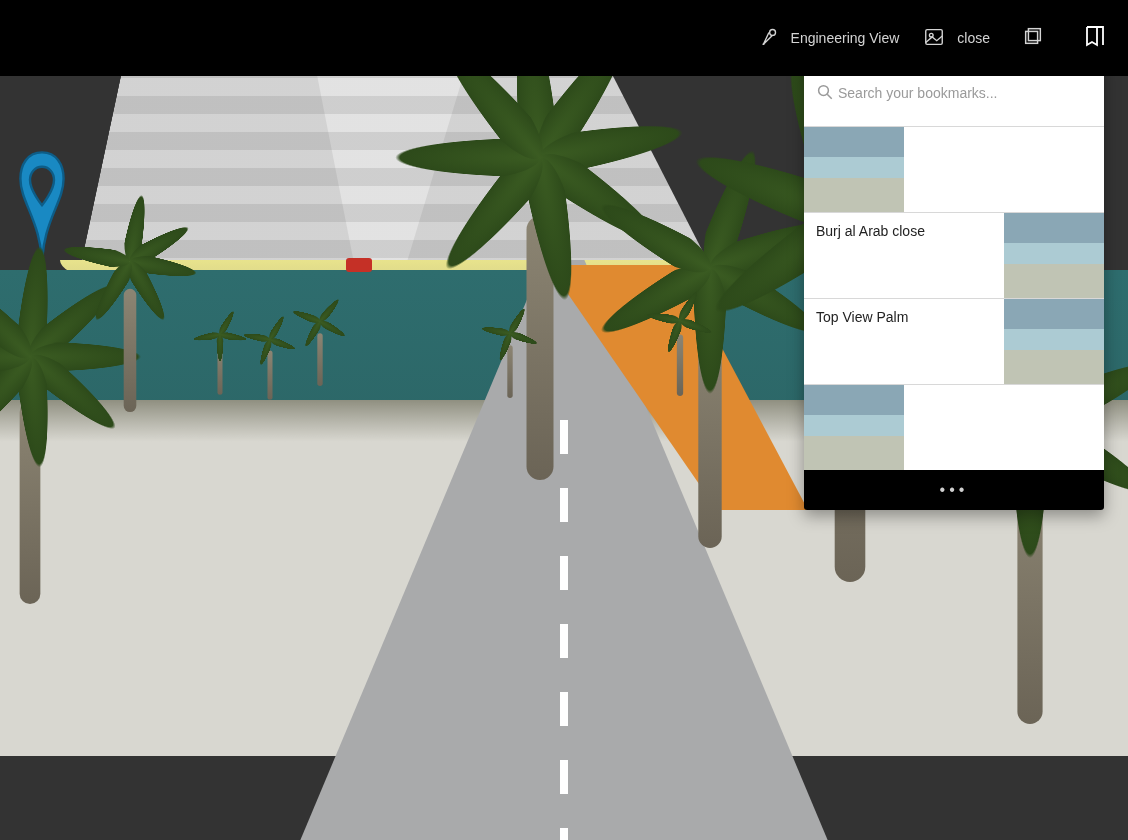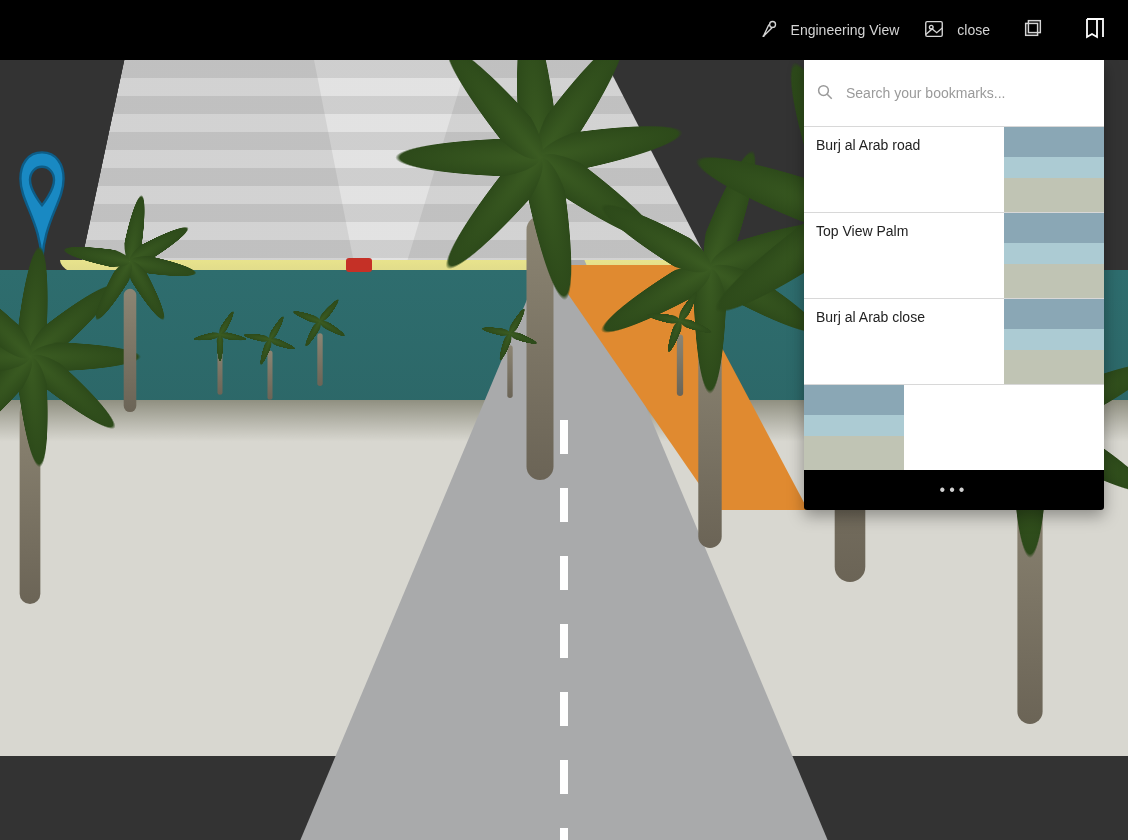--- a/index.html
+++ b/index.html
@@ -18,21 +18,21 @@
     --muted:#9a9a9a;
   }
   html,body{margin:0;padding:0;width:1128px;height:840px;overflow:hidden;
     font-family:"Segoe UI",Arial,Helvetica,sans-serif;background:#000;}
   .stage{position:relative;width:1128px;height:840px;overflow:hidden;}
 
   
   .header{position:absolute;top:0;left:0;right:0;height:60px;
     background:var(--header-bg);color:var(--header-fg);
     display:flex;align-items:center;justify-content:flex-end;
-    padding:0 14px;gap:24px;z-index:50;}
+    padding:8px 14px;gap:24px;z-index:50;}
   .hdr-group{display:flex;align-items:center;gap:12px;color:var(--header-fg);
     font-size:14px;cursor:pointer;}
   .hdr-group svg{fill:none;stroke:var(--header-fg);stroke-width:1.5;flex:0 0 auto;}
   .hdr-icon-btn{display:flex;align-items:center;justify-content:center;
     width:38px;height:38px;cursor:pointer;position:relative;}
 
   
   .scene{position:absolute;inset:0;z-index:0;overflow:hidden;}
   .sky{position:absolute;inset:0;background:var(--sky);}
   .water{position:absolute;left:0;right:0;top:270px;height:330px;
@@ -75,21 +75,21 @@
   .car{position:absolute;left:346px;top:258px;width:26px;height:14px;
     background:#c53026;border-radius:3px;}
 
   
   .panel{position:absolute;top:60px;right:24px;width:300px;z-index:40;
     box-shadow:0 6px 16px rgba(0,0,0,.35);font-size:14px;color:#222;
     border-radius:3px;overflow:visible;}
   .panel::before{content:"";position:absolute;top:-10px;right:22px;
     border:10px solid transparent;border-bottom-color:var(--panel-light);
     border-top:none;}
-  .panel-search{display:flex;align-items:center;gap:10px;height:42px;
+  .panel-search{display:flex;align-items:center;gap:2px;height:42px;
     padding:12px 12px;background:var(--panel-light);}
   .panel-search svg{stroke:var(--muted);stroke-width:2;fill:none;}
   .panel-search input{flex:1;border:none;outline:none;font-size:14px;
     color:#444;background:transparent;}
   .panel-search input::placeholder{color:var(--muted);}
   .bm-row{display:flex;align-items:flex-start;height:85px;
     background:var(--panel-light);border-top:1px solid var(--panel-border);
     cursor:pointer;}
   .bm-label{flex:1;padding:10px 12px;line-height:1.25;color:#222;}
   .bm-thumb{width:100px;height:100%;background:#bfcdd4;position:relative;
@@ -288,32 +288,31 @@
       <span>
         <svg width="18" height="18" viewBox="0 0 24 24">
           <circle cx="10" cy="10" r="6.5"></circle>
             <path d="M15 15 L21 21"></path>
         </svg>
       </span>
       <input type="text" placeholder="Search your bookmarks..." style="">
     </div>
 
     <div class="bm-row">
-      <div class="bm-label">Burj al Arab road</div>
+      <div class="bm-thumb"></div>
+    </div>
+    <div class="bm-row">
+      <div class="bm-label">Burj al Arab close</div>
       <div class="bm-thumb"></div>
     </div>
     <div class="bm-row">
       <div class="bm-label">Top View Palm</div>
       <div class="bm-thumb"></div>
     </div>
     <div class="bm-row">
-      <div class="bm-label">Burj al Arab close</div>
-      <div class="bm-thumb"></div>
-    </div>
-    <div class="bm-row">
       <div class="bm-thumb"></div>
     </div>
 
     <div class="panel-foot">
       <span class="dots">•••</span>
     </div>
   </div>
 
 </div>
 

